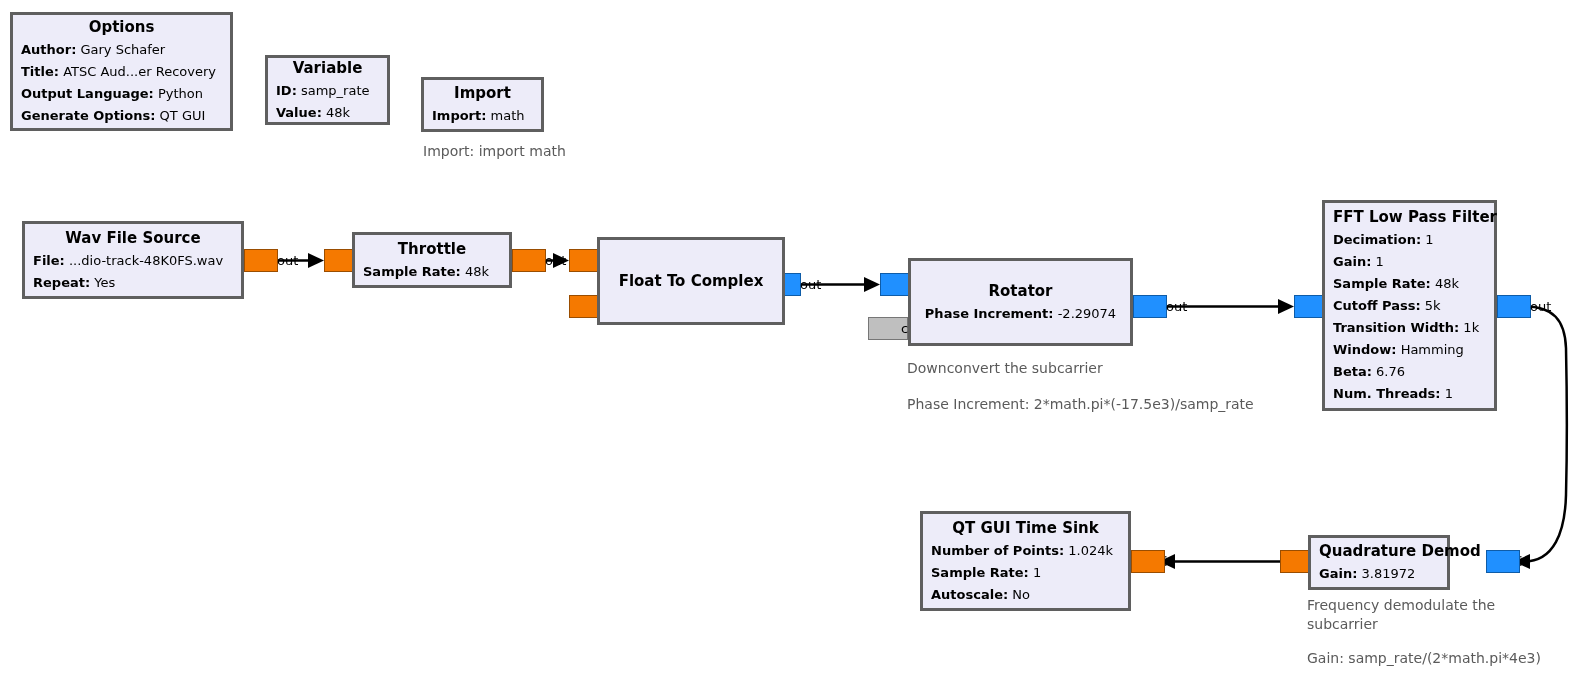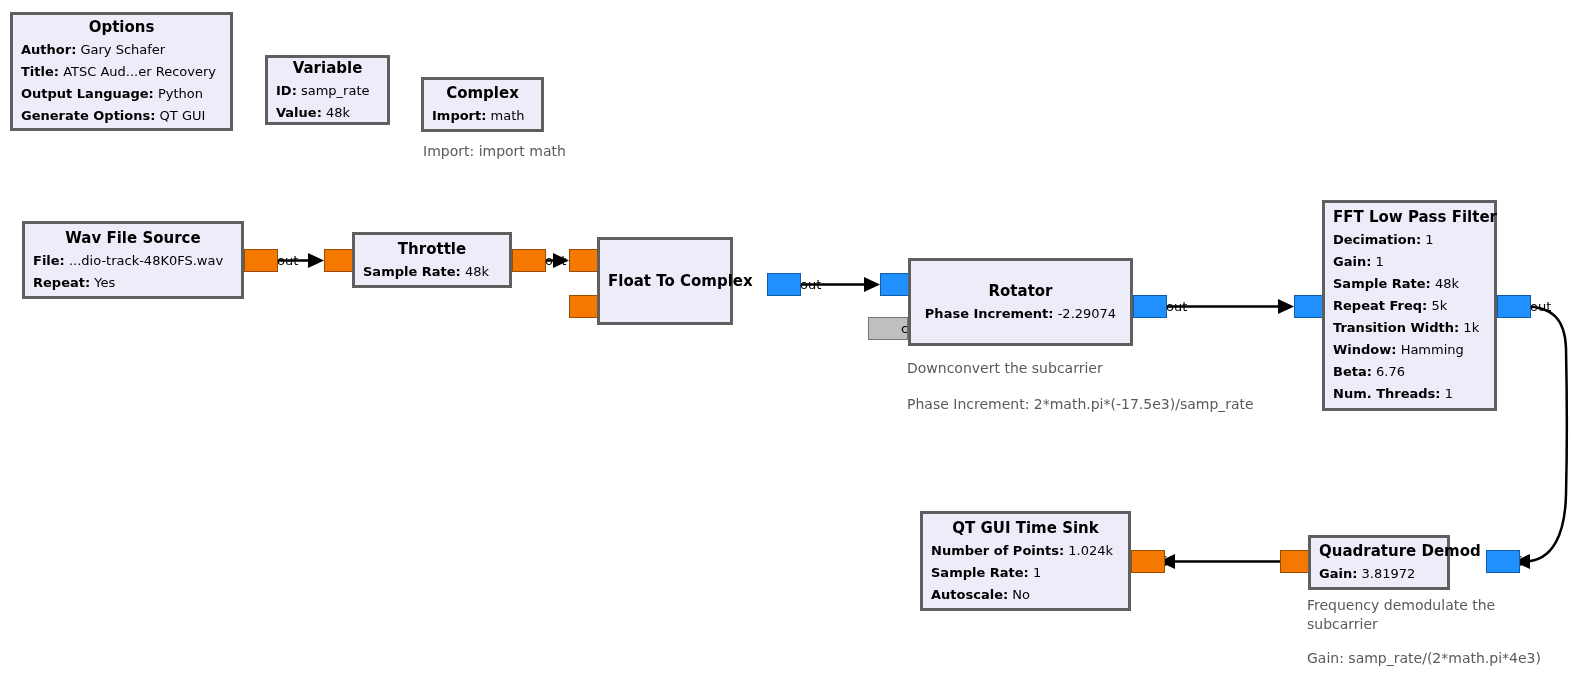--- a/index.html
+++ b/index.html
@@ -75,21 +75,21 @@
 
   <div class="block" style="left:265px; top:55px; width:125px; height:70px;">
     <div class="block-title">Variable</div>
     <div>
         <div class="param"><b>ID:</b> samp_rate</div>
         <div class="param"><b>Value:</b> 48k</div>
       </div>
   </div>
 
   <div class="block" style="left:421px; top:77px; width:123px; height:55px;">
-    <div class="block-title">Complex</div>
+    <div class="block-title">Import</div>
     <div>
         <div class="param"><b>Import:</b> math</div>
       </div>
   </div>
   <div class="comment" style="left:423px; top:142px;">Import: import math</div>
 
   <div class="block" style="left:22px; top:221px; width:222px; height:78px;">
     <div class="block-title">Wav File Source</div>
     <div>
         <div class="param"><b>File:</b> ...dio-track-48K0FS.wav</div>
@@ -100,21 +100,21 @@
 
   <div class="block" style="left:352px; top:232px; width:160px; height:56px;">
     <div class="block-title">Throttle</div>
     <div>
         <div class="param"><b>Sample Rate:</b> 48k</div>
       </div>
   </div>
   <div class="port port-float" style="left:324px; top:249px;">in</div>
   <div class="port port-float" style="left:512px; top:249px;">out</div>
 
-  <div class="block" style="left:597px; top:237px; width:136px; height:88px;">
+  <div class="block" style="left:597px; top:237px; width:188px; height:88px;align-items:center;">
     <div class="block-title">Float To Complex</div>
   </div>
   <div class="port port-float" style="left:569px; top:249px;">re</div>
   <div class="port port-float" style="left:569px; top:295px;">im</div>
   <div class="port port-complex" style="left:767px; top:273px;">out</div>
 
   <div class="block" style="left:908px; top:258px; width:225px; height:88px;">
     <div class="block-title">Rotator</div>
     <div style="align-self:center;">
         <div class="param"><b>Phase Increment:</b> -2.29074</div>
@@ -125,21 +125,21 @@
   <div class="port port-complex" style="left:1133px; top:295px;">out</div>
   <div class="comment" style="left:907px; top:359px;">Downconvert the subcarrier</div>
   <div class="comment" style="left:907px; top:395px;">Phase Increment: 2*math.pi*(-17.5e3)/samp_rate</div>
 
   <div class="block" style="left:1322px; top:200px; width:175px; height:211px;">
     <div class="block-title" style="text-align:left;">FFT Low Pass Filter</div>
     <div>
         <div class="param"><b>Decimation:</b> 1</div>
         <div class="param"><b>Gain:</b> 1</div>
         <div class="param"><b>Sample Rate:</b> 48k</div>
-        <div class="param"><b>Repeat Freq:</b> 5k</div>
+        <div class="param"><b>Cutoff Pass:</b> 5k</div>
         <div class="param"><b>Transition Width:</b> 1k</div>
         <div class="param"><b>Window:</b> Hamming</div>
         <div class="param"><b>Beta:</b> 6.76</div>
         <div class="param"><b>Num. Threads:</b> 1</div>
       </div>
   </div>
   <div class="port port-complex" style="left:1294px; top:295px;">in</div>
   <div class="port port-complex" style="left:1497px; top:295px;">out</div>
 
   <div class="block" style="left:920px; top:511px; width:211px; height:100px;">

